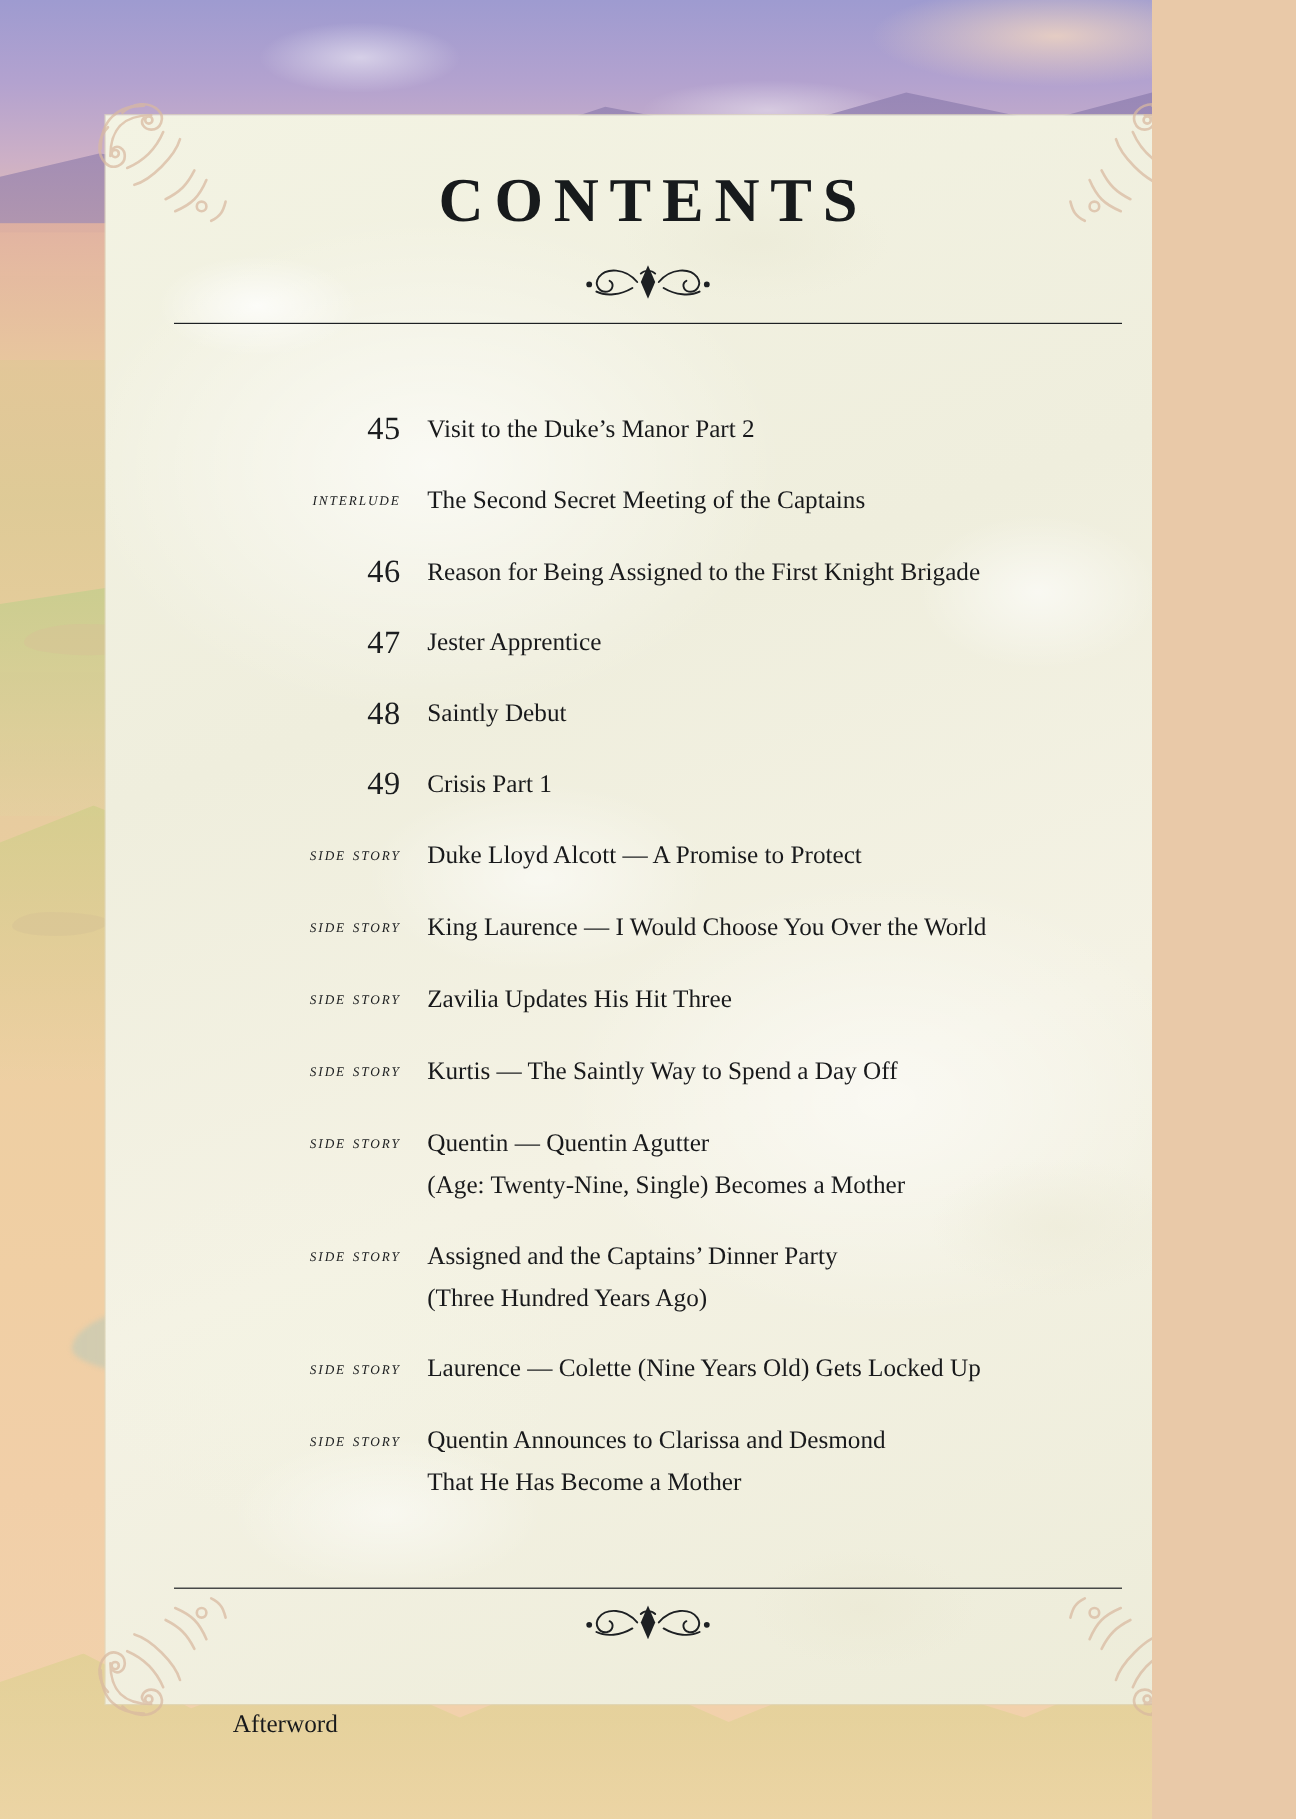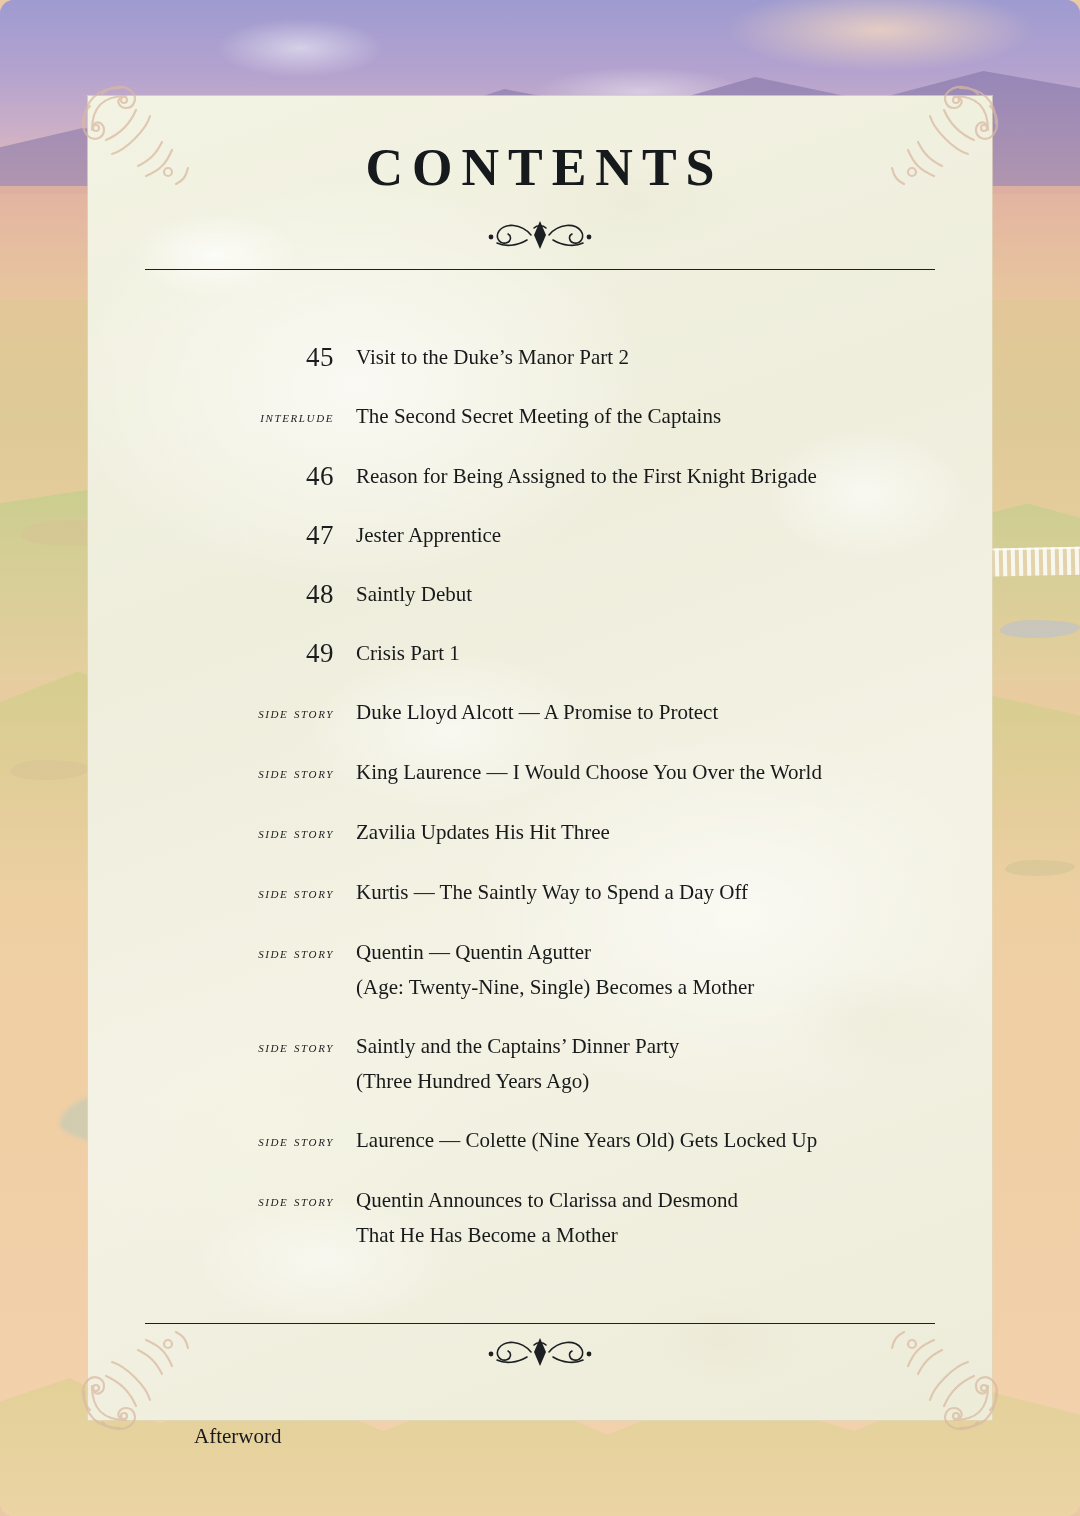--- a/index.html
+++ b/index.html
@@ -10,37 +10,36 @@
     width: 1080px;
     height: 1516px;
     overflow: hidden;
     font-family: "Liberation Serif", serif;
     background: #e9c9a8;
   }
 
   
   .page {
     position: relative;
-    width: 1080px;
+    width: 960px;
     height: 1516px;
     overflow: hidden;
     background:
       linear-gradient(180deg,
         #b9a7d4 0%,
         #c6b0d2 4%,
         #dcb9c0 8%,
         #e8c3a8 13%,
         #e3c49c 20%,
         #e0c79a 30%,
         #e6cb9e 42%,
         #edcfa2 55%,
         #f0cfa4 70%,
         #f1cfa8 82%,
         #f2d2ad 100%);
-    border-radius: 14px;
   }
   .bg-layer {
     position: absolute;
     inset: 0;
     pointer-events: none;
   }
   
   .bg-sky {
     position: absolute;
     left: 0; top: 0; width: 1080px; height: 230px;
@@ -399,21 +398,21 @@
         <span class="toc-label tag">SIDE STORY</span>
         <span class="toc-text">
           <span>Quentin — Quentin Agutter</span>
           <span class="line2">(Age: Twenty-Nine, Single) Becomes a Mother</span>
         </span>
       </li>
 
       <li class="toc-row">
         <span class="toc-label tag">SIDE STORY</span>
         <span class="toc-text">
-          <span>Saintly and the Captains’ Dinner Party</span>
+          <span>Assigned and the Captains’ Dinner Party</span>
           <span class="line2">(Three Hundred Years Ago)</span>
         </span>
       </li>
 
       <li class="toc-row">
         <span class="toc-label tag">SIDE STORY</span>
         <span class="toc-text">Laurence — Colette (Nine Years Old) Gets Locked Up</span>
       </li>
 
       <li class="toc-row">

